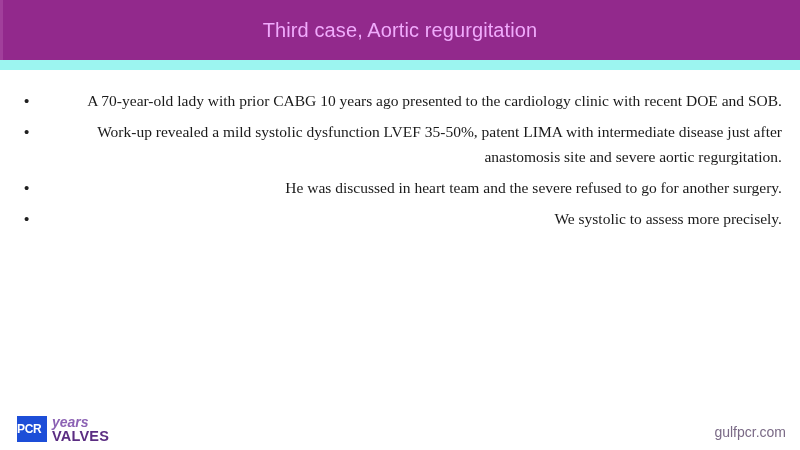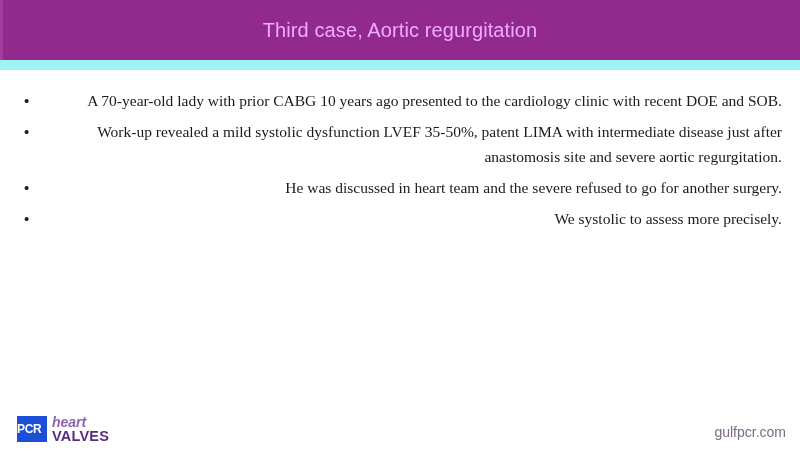--- a/index.html
+++ b/index.html
@@ -187,20 +187,20 @@
       <div class="bullet-text">We systolic to assess more precisely.</div>
     </div>
 
   </div>
 
   <div class="logo">
     <div class="logo-badge">
       <span class="logo-badge-text">PCR</span>
     </div>
     <div class="logo-words">
-      <span class="logo-gulf">heart</span>
+      <span class="logo-gulf">years</span>
       <span class="logo-valves">VALVES</span>
     </div>
   </div>
 
   <div class="footer-url">gulfpcr.com</div>
 
 </div>
 
 </body></html>

